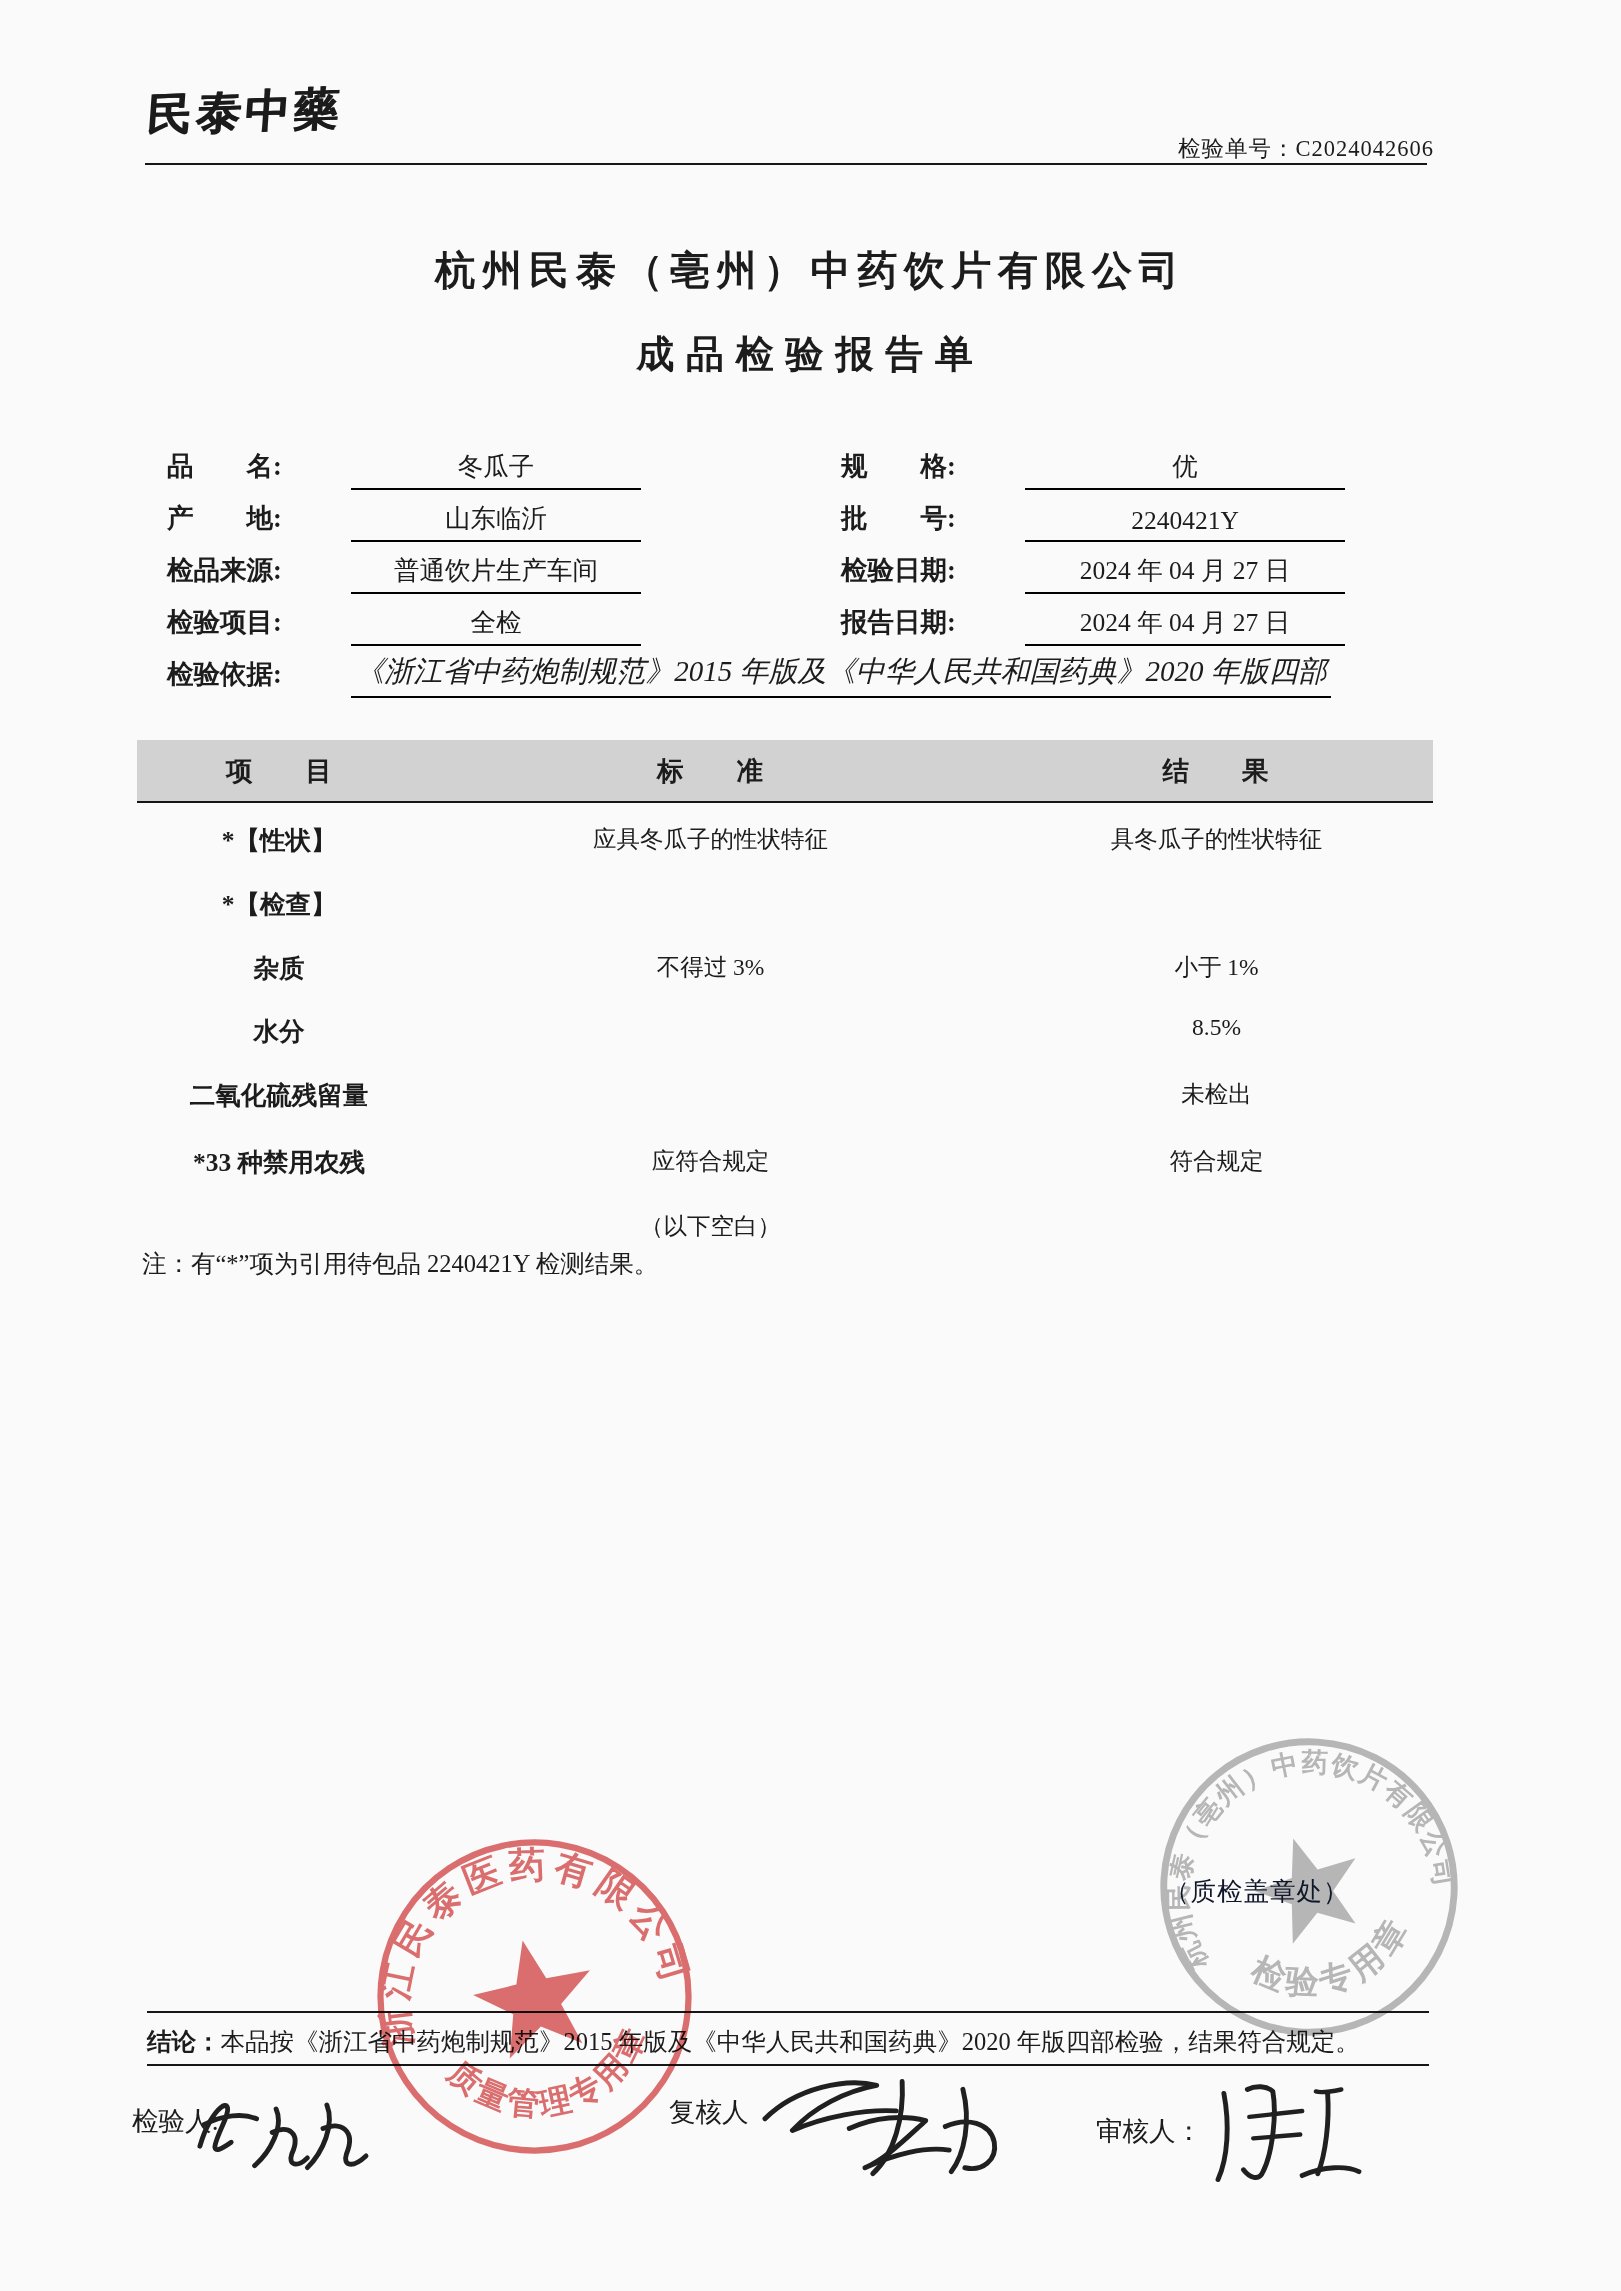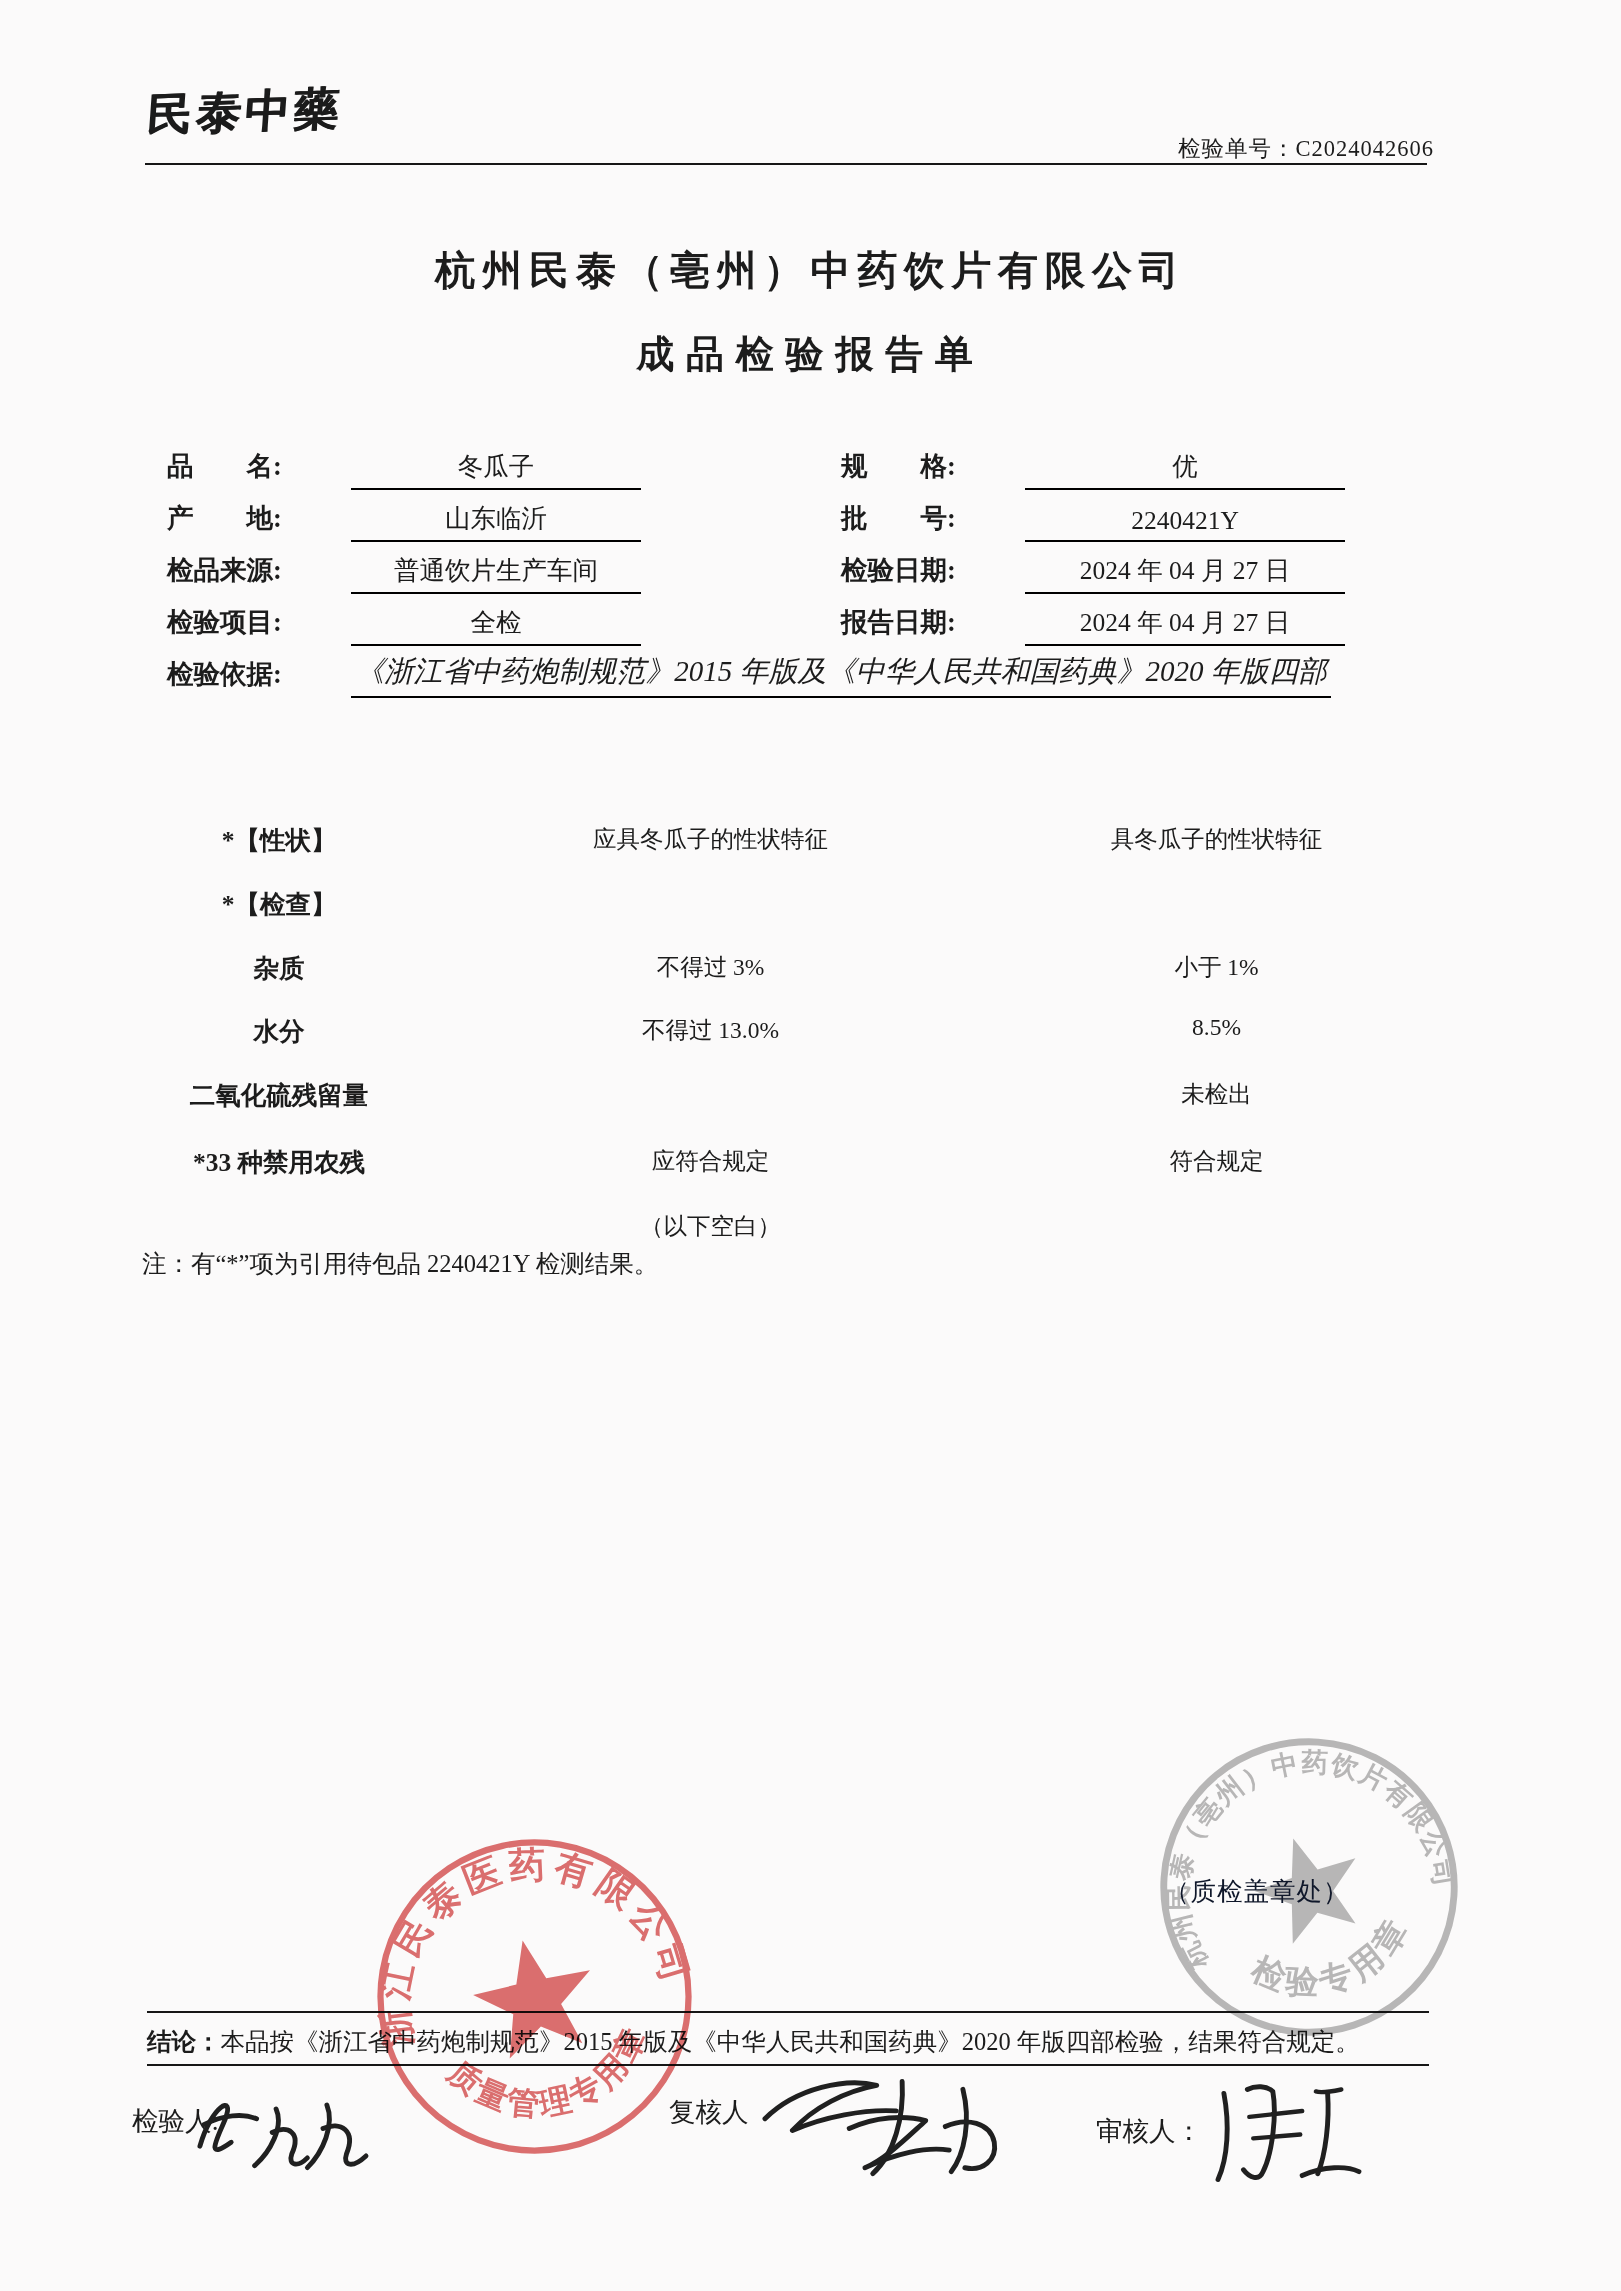--- a/index.html
+++ b/index.html
@@ -116,39 +116,43 @@
   </div>
   <div class="abs fieldrow rcol" style="top:545px">
     <span class="f-label">检验日期:</span>
     <span class="f-value">2024 年 04 月 27 日</span>
   </div>
   <div class="abs fieldrow rcol" style="top:597px">
     <span class="f-label">报告日期:</span>
     <span class="f-value">2024 年 04 月 27 日</span>
   </div>
 
+  <div class="abs thead">
+    <span class="c1">项　　目</span>
+    <span class="c2">标　　准</span>
+    <span class="c3">结　　果</span>
+  </div>
 
   <div class="abs trow" style="top:823px">
     <span class="c1">*【性状】</span>
     <span class="c2">应具冬瓜子的性状特征</span>
     <span class="c3">具冬瓜子的性状特征</span>
   </div>
   <div class="abs trow" style="top:887px">
     <span class="c1">*【检查】</span>
     <span class="c2"></span>
     <span class="c3"></span>
   </div>
   <div class="abs trow" style="top:951px">
     <span class="c1">杂质</span>
     <span class="c2">不得过 3%</span>
     <span class="c3">小于 1%</span>
   </div>
   <div class="abs trow" style="top:1014px">
     <span class="c1">水分</span>
-    <span class="c2">不得过 13.0%</span>
     <span class="c3">8.5%</span>
   </div>
   <div class="abs trow" style="top:1078px">
     <span class="c1">二氧化硫残留量</span>
     <span class="c3">未检出</span>
   </div>
   <div class="abs trow" style="top:1145px">
     <span class="c1">*33 种禁用农残</span>
     <span class="c2">应符合规定</span>
     <span class="c3">符合规定</span>

